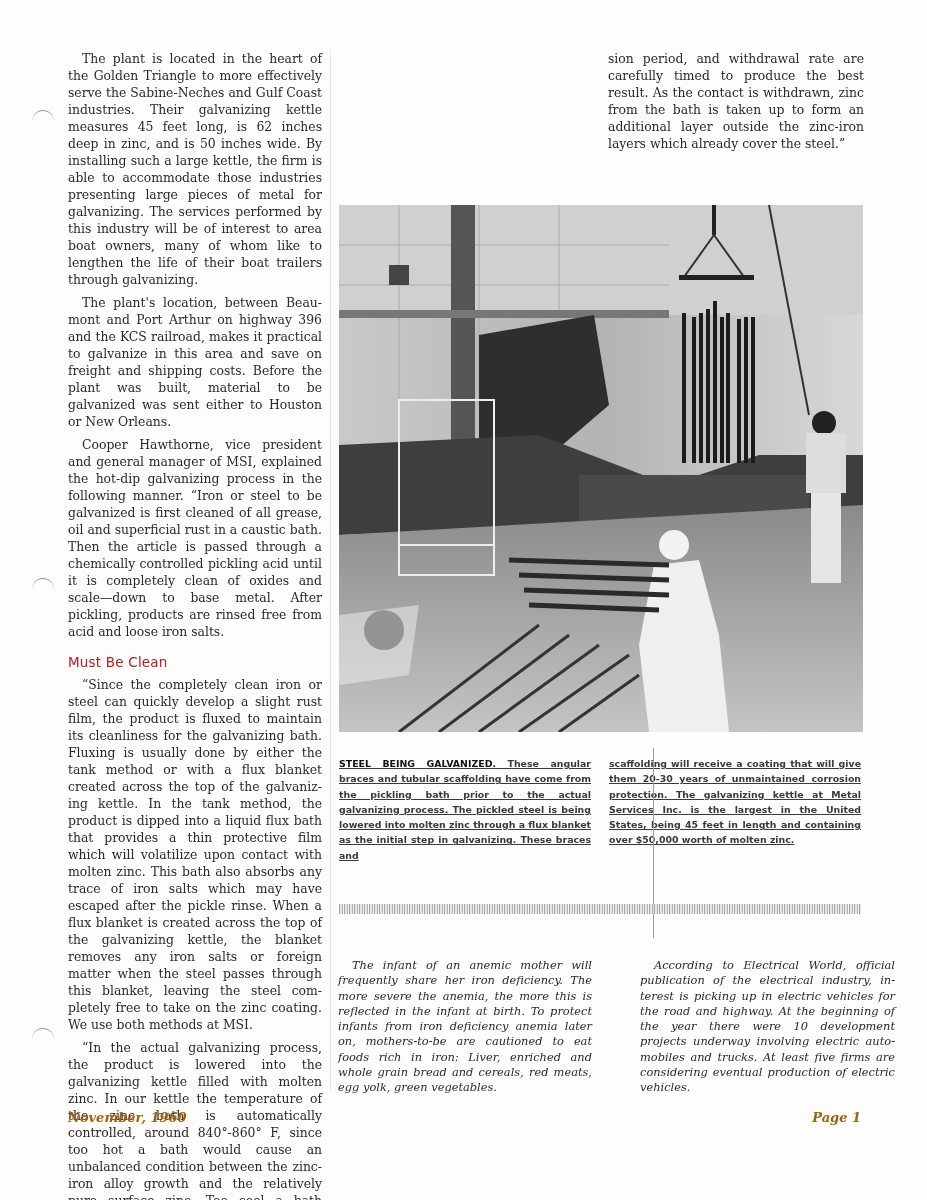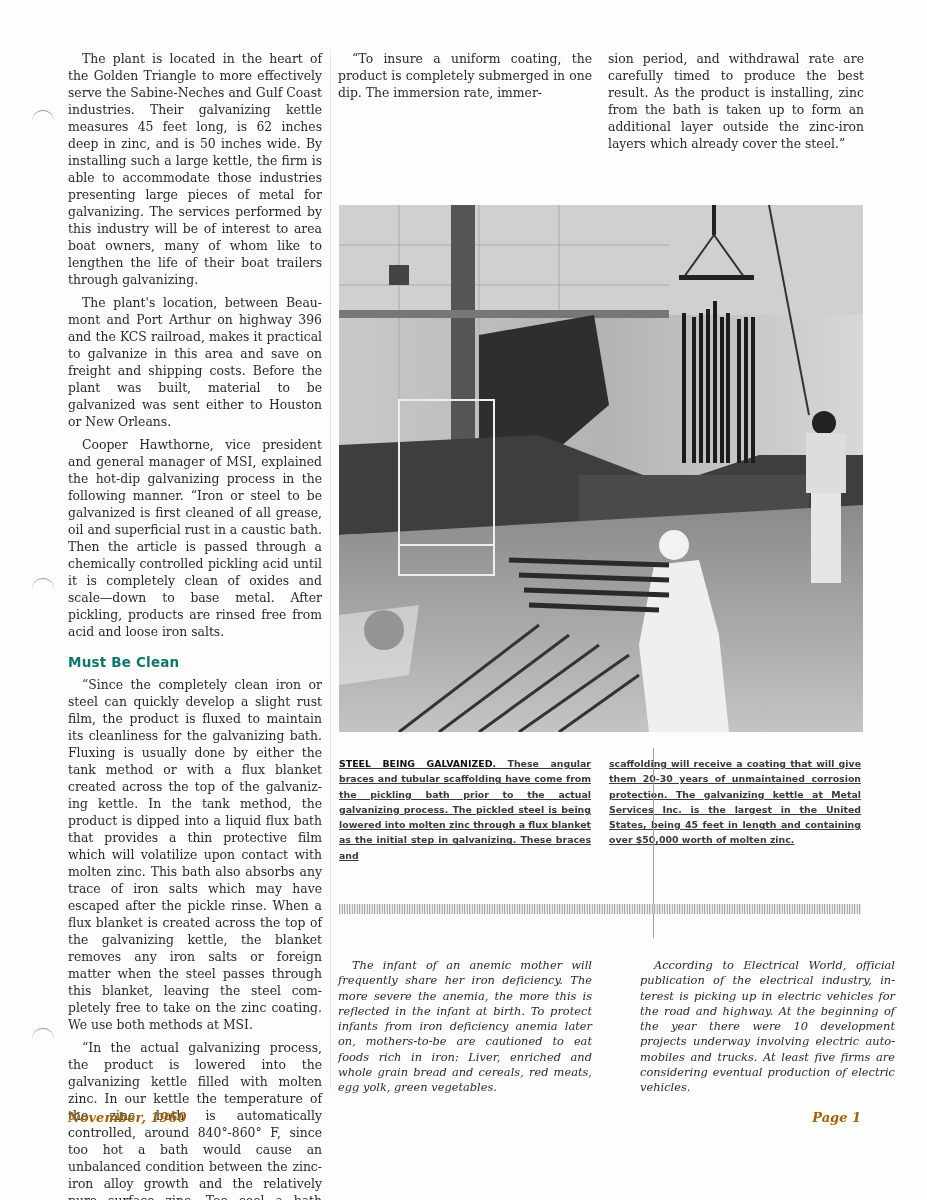--- a/index.html
+++ b/index.html
@@ -7,21 +7,21 @@
     width: 927px; height: 1200px; background: #fdfdfb; position: relative; overflow: hidden;
     color: #2a2a2a;
   }
   .col { position: absolute; font-family: "DejaVu Serif", serif; font-size: 12.4px; line-height: 17px; text-align: justify; hyphens: manual; }
   .col p { margin: 0; text-indent: 14px; }
   .col p + p { margin-top: 6px; }
   .col p.cont { text-indent: 0; }
   #col1 { left: 68px; top: 50px; width: 254px; }
   #col2 { left: 338px; top: 50px; width: 254px; }
   #col3 { left: 608px; top: 50px; width: 256px; }
-  h3.subhead { font-family: "DejaVu Sans", sans-serif; font-size: 13.5px; font-weight: bold; margin: 14px 0 5px 0; letter-spacing: 0.2px; color: #0f766e; }
+  h3.subhead { font-family: "DejaVu Sans", sans-serif; font-size: 13.5px; font-weight: normal; margin: 14px 0 5px 0; letter-spacing: 0.2px; color: #b91c1c; }
   #photo { position: absolute; left: 339px; top: 205px; width: 524px; height: 527px; background: #8f8f8f; overflow: hidden; }
   .caption { position: absolute; font-family: "DejaVu Sans", sans-serif; font-size: 9.4px; line-height: 15.3px; font-weight: bold; color: #3a3a3a; text-align: justify; text-decoration: underline; }
   #cap1 { left: 339px; top: 756px; width: 252px; }
   #cap2 { left: 609px; top: 756px; width: 252px; }
   .caption .lead { font-weight: bold; color: #111; }
   #rule { position: absolute; left: 339px; top: 904px; width: 522px; height: 10px;
     background: repeating-linear-gradient(90deg, #888 0 1px, #ddd 1px 3px, #999 3px 4px, #f0f0f0 4px 5px);
     opacity: 0.75; }
   .italic-col { position: absolute; font-family: "DejaVu Serif", serif; font-style: italic; font-size: 11.4px; line-height: 15.3px; text-align: justify; color: #2a2a2a; }
   .italic-col p { margin: 0; text-indent: 14px; }
@@ -46,25 +46,24 @@
 <article id="col1" class="col">
   <p>The plant is located in the heart of the Golden Triangle to more effectively serve the Sabine-Neches and Gulf Coast industries. Their galvanizing kettle measures 45 feet long, is 62 inches deep in zinc, and is 50 inches wide. By installing such a large kettle, the firm is able to accommodate those industries presenting large pieces of metal for galvanizing. The services performed by this industry will be of interest to area boat owners, many of whom like to lengthen the life of their boat trailers through galvanizing.</p>
   <p>The plant's location, between Beau­mont and Port Arthur on highway 396 and the KCS railroad, makes it practi­cal to galvanize in this area and save on freight and shipping costs. Before the plant was built, material to be galvanized was sent either to Houston or New Orleans.</p>
   <p>Cooper Hawthorne, vice president and general manager of MSI, explained the hot-dip galvanizing process in the following manner. “Iron or steel to be galvanized is first cleaned of all grease, oil and superficial rust in a caustic bath. Then the article is passed through a chemically controlled pickl­ing acid until it is completely clean of oxides and scale—down to base metal. After pickling, products are rinsed free from acid and loose iron salts.</p>
   <h3 class="subhead">Must Be Clean</h3>
   <p style="margin-top:0">“Since the completely clean iron or steel can quickly develop a slight rust film, the product is fluxed to maintain its cleanliness for the galvanizing bath. Fluxing is usually done by either the tank method or with a flux blanket created across the top of the galvaniz­ing kettle. In the tank method, the product is dipped into a liquid flux bath that provides a thin protective film which will volatilize upon contact with molten zinc. This bath also absorbs any trace of iron salts which may have escaped after the pickle rinse. When a flux blanket is created across the top of the galvanizing kettle, the blanket removes any iron salts or foreign matter when the steel passes through this blanket, leaving the steel com­pletely free to take on the zinc coating. We use both methods at MSI.</p>
   <p>“In the actual galvanizing process, the product is lowered into the galvaniz­ing kettle filled with molten zinc. In our kettle the temperature of the zinc bath is automatically controlled, around 840°-860° F, since too hot a bath would cause an unbalanced condi­tion between the zinc-iron alloy growth and the relatively pure surface zinc. Too cool a bath would prohibit the</p>
 </article>
 
 <article id="col2" class="col">
-  <p style="margin-top:0">“To insure a uniform coating, the product is completely submerged in one dip. The immersion rate, immer-</p>
 </article>
 
 <article id="col3" class="col">
-  <p class="cont">sion period, and withdrawal rate are carefully timed to produce the best result. As the product is installing, zinc from the bath is taken up to form an additional layer outside the zinc-iron layers which already cover the steel.”</p>
+  <p class="cont">sion period, and withdrawal rate are carefully timed to produce the best result. As the contact is withdrawn, zinc from the bath is taken up to form an additional layer outside the zinc-iron layers which already cover the steel.”</p>
 </article>
 
 <div id="photo" title="Workers handling angular braces and tubular scaffolding beside the galvanizing kettle">
   <svg width="524" height="527" viewBox="0 0 524 527">
     <defs>
       <linearGradient id="wall" x1="0" y1="0" x2="1" y2="0">
         <stop offset="0" stop-color="#c9c9c9"></stop>
           <stop offset="0.5" stop-color="#b3b3b3"></stop>
           <stop offset="1" stop-color="#d8d8d8"></stop>
       </linearGradient>

